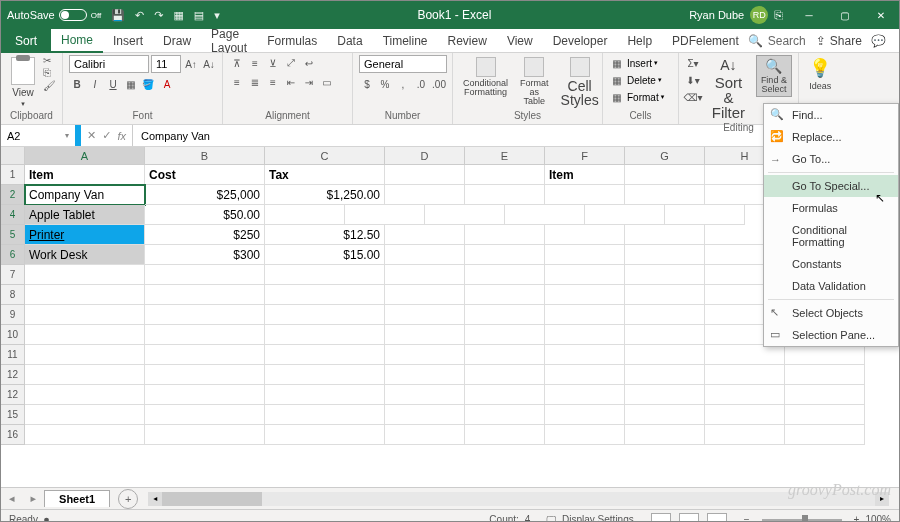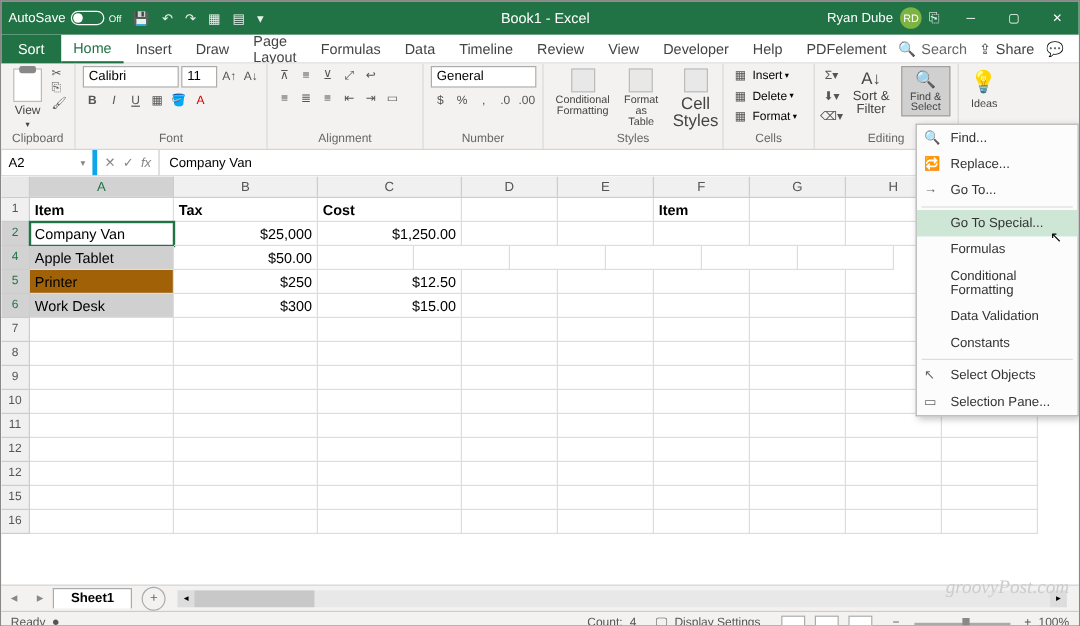--- a/index.html
+++ b/index.html
@@ -39,21 +39,21 @@
 .stack span { font-size: 10px; color: #555; }
 .combo { height: 18px; border: 1px solid #acacac; background: #fff; font-size: 11px; padding: 0 4px; display: flex; align-items: center; }
 .mini { width: 16px; height: 16px; display: inline-flex; align-items: center; justify-content: center; font-size: 10px; color: #555; }
 .row { display: flex; gap: 2px; align-items: center; }
 
 
 .findselect { background: #d0d0d0; border: 1px solid #a0a0a0; }
 
 
 .formula-row { height: 22px; display: flex; border-bottom: 1px solid #d4d4d4; }
-.namebox { width: 80px; border-right: 4px solid #0ea5e9; display: flex; align-items: center; padding: 0 6px; font-size: 11px; justify-content: space-between; }
+.namebox { width: 80px; border-right: 6px solid #0ea5e9; display: flex; align-items: center; padding: 0 6px; font-size: 11px; justify-content: space-between; }
 .namebox .caret { font-size: 8px; color: #888; }
 .fx-btns { display: flex; align-items: center; border-right: 1px solid #ccc; gap: 6px; padding: 0 6px; font-size: 11px; color: #888; }
 .fx-input { flex: 1; padding: 0 8px; font-size: 11px; display: flex; align-items: center; }
 
 
 .grid-wrap { position: relative; height: 340px; overflow: hidden; background: #fff; }
 .col-headers { display: flex; height: 18px; background: #f0f0f0; border-bottom: 1px solid #ccc; font-size: 11px; color: #555; }
 .corner { width: 24px; border-right: 1px solid #ccc; background: #e8e8e8; }
 .ch { border-right: 1px solid #ccc; display: flex; align-items: center; justify-content: center; }
 .ch.sel { background: #d2d2d2; color: #217346; }
@@ -272,21 +272,21 @@
 
   <div class="group" style="width:120px">
     <div class="group-body">
       <div class="stack" style="gap:1px">
         <span class="mini">Σ▾</span>
         <span class="mini">⬇▾</span>
         <span class="mini">⌫▾</span>
       </div>
       <div class="big-btn">
         <div style="font-size:14px">A↓</div>
-        <span style="font-size:11px;text-align:center;line-height:1">Sort &amp; Filter</span>
+        <span style="font-size:15px;text-align:center;line-height:1">Sort &amp; Filter</span>
       </div>
       <div class="big-btn findselect">
         <div style="font-size:14px">🔍</div>
         <span style="font-size:9px;text-align:center;line-height:1">Find &amp; Select</span>
       </div>
     </div>
     <div class="group-label">Editing</div>
   </div>
 
   <div class="group" style="width:44px;border-right:none">
@@ -325,22 +325,22 @@
       <div class="ch" style="width: 80px;">E</div>
       <div class="ch" style="width: 80px;">F</div>
       <div class="ch" style="width: 80px;">G</div>
       <div class="ch" style="width: 80px;">H</div>
       <div class="ch" style="width: 80px;">I</div>
     </div>
   <div id="grid-body">
       <div class="gridrow">
         <div class="row-hdr">1</div>
         <div class="cell bold" style="width: 120px;">Item</div>
+        <div class="cell bold" style="width: 120px;">Cost</div>
         <div class="cell bold" style="width: 120px;">Tax</div>
-        <div class="cell bold" style="width: 120px;">Cost</div>
         <div class="cell bold" style="width: 80px;"></div>
         <div class="cell bold" style="width: 80px;"></div>
         <div class="cell bold" style="width: 80px;">Item</div>
         <div class="cell bold" style="width: 80px;"></div>
         <div class="cell bold" style="width: 80px;"></div>
         <div class="cell bold" style="width: 80px;"></div>
       </div>
       <div class="gridrow">
         <div class="row-hdr sel">2</div>
         <div class="cell" style="width: 120px; outline: rgb(33, 115, 70) solid 2px; outline-offset: -1px; background: rgb(255, 255, 255);">Company Van</div>
@@ -359,21 +359,21 @@
         <div class="cell right" style="width: 120px;">$50.00</div>
         <div class="cell" style="width: 80px;"></div>
         <div class="cell" style="width: 80px;"></div>
         <div class="cell" style="width: 80px;"></div>
         <div class="cell" style="width: 80px;"></div>
         <div class="cell" style="width: 80px;"></div>
         <div class="cell" style="width: 80px;"></div>
       </div>
       <div class="gridrow">
         <div class="row-hdr sel">5</div>
-        <div class="cell sel" style="width: 120px; background: #a16207;">Printer</div>
+        <div class="cell sel" style="width: 120px; background: #0ea5e9; text-decoration: underline;">Printer</div>
         <div class="cell right" style="width: 120px;">$250</div>
         <div class="cell right" style="width: 120px;">$12.50</div>
         <div class="cell" style="width: 80px;"></div>
         <div class="cell" style="width: 80px;"></div>
         <div class="cell" style="width: 80px;"></div>
         <div class="cell" style="width: 80px;"></div>
         <div class="cell" style="width: 80px;"></div>
         <div class="cell" style="width: 80px;"></div>
       </div>
       <div class="gridrow">
@@ -539,21 +539,21 @@
 </div>
 
 <div class="dropdown" id="dropdown">
     <div class="item"><span class="ico">🔍</span><span>Find...</span></div>
     <div class="item"><span class="ico">🔁</span><span>Replace...</span></div>
     <div class="item"><span class="ico">→</span><span>Go To...</span></div>
     <div class="sep"></div>
     <div class="item hover"><span>Go To Special...</span></div>
     <div class="item"><span>Formulas</span></div>
     <div class="item"><span>Conditional Formatting</span></div>
+    <div class="item"><span>Constants</span></div>
     <div class="item"><span>Data Validation</span></div>
-    <div class="item"><span>Constants</span></div>
     <div class="sep"></div>
     <div class="item"><span class="ico">↖</span><span>Select Objects</span></div>
     <div class="item"><span class="ico">▭</span><span>Selection Pane...</span></div>
   </div>
 <div class="cursor-arrow" style="top: 190px;">↖</div>
 
 <div class="watermark">groovyPost.com</div>
 
 </body></html>

